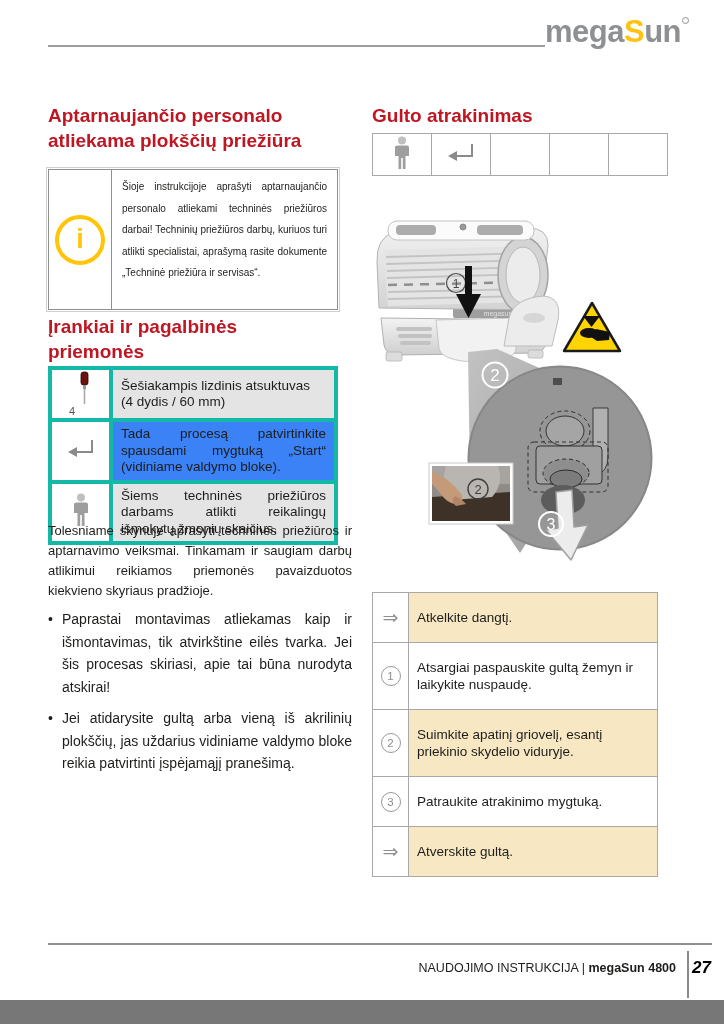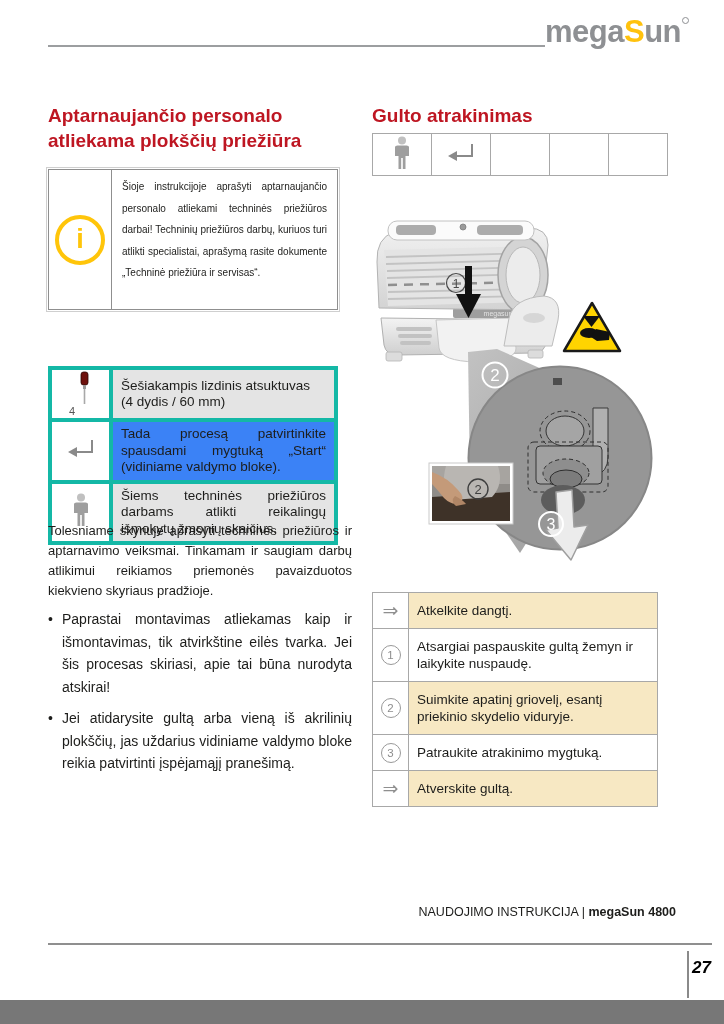--- a/index.html
+++ b/index.html
@@ -37,30 +37,30 @@
   .bullet{display:flex;margin-bottom:9px;}
   .bullet .dot{width:14px;flex:none;}
   .bullet .btext{flex:1;text-align:justify;}
   
   .strip{position:absolute;left:372px;top:133px;border-collapse:collapse;}
   .strip td{width:56px;height:39px;border:1px solid #a8a8a8;text-align:center;vertical-align:middle;background:#fff;}
   
   .steps{position:absolute;left:372px;top:592px;width:286px;border-collapse:collapse;table-layout:fixed;}
   .steps td{border:1px solid #a8a8a8;vertical-align:middle;}
   .steps td.mk{width:33px;background:#fff;text-align:center;}
-  .steps td.tx{font-size:13.5px;line-height:17px;padding:9px 8px;background:#fff;}
+  .steps td.tx{font-size:13.5px;line-height:17px;padding:16px 8px;background:#fff;}
   .steps tr.hl td.tx{background:#f7e8c3;}
   .dbl-arrow{font-size:19px;color:#8f8f8f;}
   .circ-num{display:inline-flex;width:18px;height:18px;border:1.3px solid #999;border-radius:50%;
     align-items:center;justify-content:center;font-size:11.5px;color:#8d8d8d;}
   
   .figure{position:absolute;left:368px;top:192px;width:296px;height:398px;}
   
   .rule-bottom{position:absolute;left:48px;top:943px;width:664px;height:1.5px;background:#8f8f8f;}
-  .footer-text{position:absolute;left:300px;top:905px;width:376px;text-align:right;font-size:12.5px;color:#1d1d1b;}
+  .footer-text{position:absolute;left:300px;top:961px;width:376px;text-align:right;font-size:12.5px;color:#1d1d1b;}
   .footer-text b{font-weight:bold;}
   .pagenum-rule{position:absolute;left:687px;top:951px;width:1.5px;height:47px;background:#8a8a8a;}
   .pagenum{position:absolute;left:692px;top:958px;width:30px;font-size:17px;font-weight:bold;color:#000000;font-style:italic;}
 </style>
 </head>
 <body>
 
 <div class="page">
 
   <div class="rule-top"></div>
@@ -68,20 +68,21 @@
 
   <div class="heading h1-left">Aptarnaujančio personalo atliekama plokščių priežiūra</div>
 
   <div class="infobox">
     <div class="icon-cell">
       <div class="info-icon">i</div>
     </div>
     <div class="text-cell">Šioje instrukcijoje aprašyti aptarnaujančio personalo atliekami techninės priežiūros darbai! Techninių priežiūros darbų, kuriuos turi atlikti specialistai, aprašymą rasite dokumente „Techninė priežiūra ir servisas“.</div>
   </div>
 
+  <div class="heading h2-left">Įrankiai ir pagalbinės priemonės</div>
 
   <table class="tooltable">
     <tbody>
         <tr>
       <td class="ic">
         <span class="tool-size">4</span><svg width="15" height="36" viewBox="0 0 15 36">
           <rect x="4" y="1" width="7" height="13" rx="2.5" fill="#6e100c" stroke="#2a0503" stroke-width="0.8"></rect>
           <rect x="6" y="14" width="3" height="4" fill="#9a9a9a"></rect>
           <line x1="7.5" y1="18" x2="7.5" y2="33" stroke="#a9a9a9" stroke-width="1.6"></line>
         </svg>

